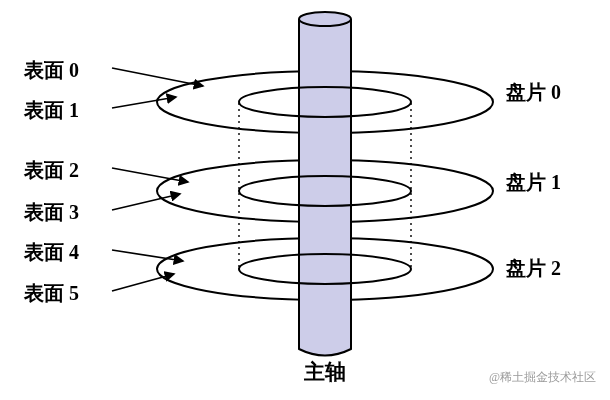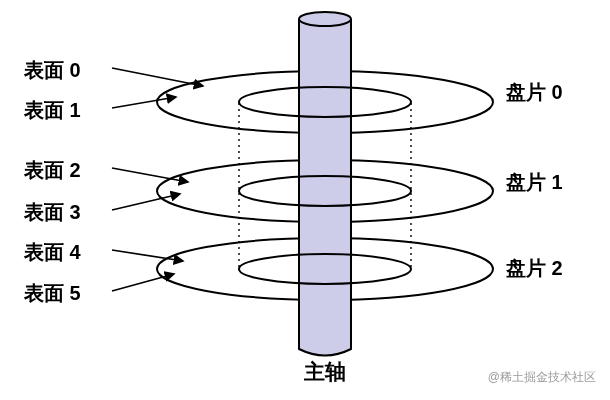--- a/index.html
+++ b/index.html
@@ -6,21 +6,21 @@
     margin: 0;
     padding: 0;
     background: #ffffff;
   }
   .stage {
     position: relative;
     width: 610px;
     height: 400px;
     background: #ffffff;
     overflow: hidden;
-    font-family: Liberation Sans, sans-serif;
+    font-family: Liberation Serif, serif;
     text-align: right;
   }
   svg { display: block; }
 
   .platter {
     fill: #ffffff;
     stroke: #000000;
     stroke-width: 2;
   }
   .hole {

